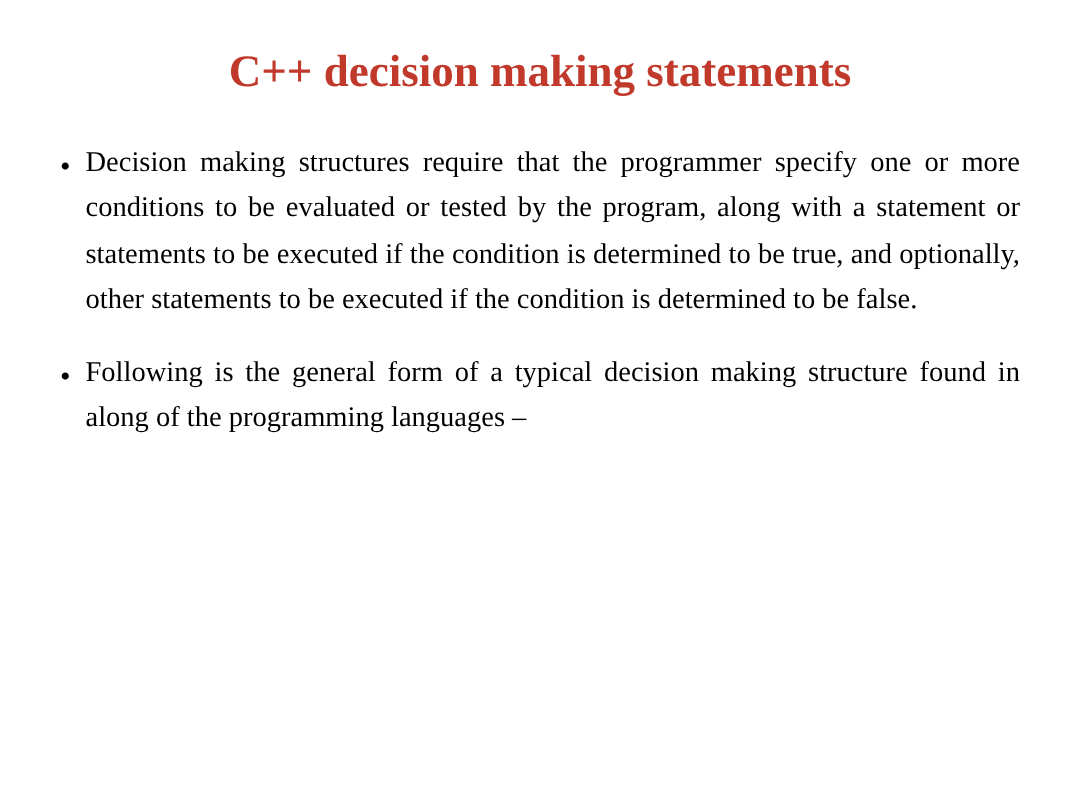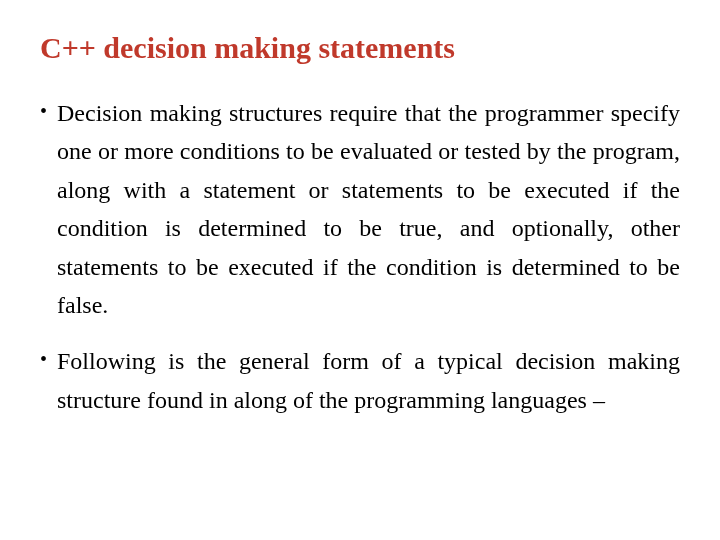--- a/index.html
+++ b/index.html
@@ -20,21 +20,21 @@
       width: 720px;
       height: 540px;
       background: #ffffff;
       padding: 30px 40px 30px 40px;
       display: flex;
       flex-direction: column;
       gap: 20px;
     }
 
     .title {
-      text-align: left;
+      text-align: center;
       color: #c0392b;
       font-size: 30px;
       font-weight: bold;
       font-family: 'Times New Roman', Times, serif;
       line-height: 1.2;
       padding-bottom: 8px;
     }
 
     .content {
       display: flex;
@@ -51,21 +51,21 @@
     }
 
     .bullet-dot {
       font-size: 20px;
       line-height: 1.5;
       flex-shrink: 0;
       margin-top: 2px;
     }
 
     .bullet-text {
-      font-size: 24px;
+      font-size: 19px;
       line-height: 1.6;
       color: #000000;
       text-align: justify;
       font-family: 'Times New Roman', Times, serif;
     }
   </style>
 </head>
 <body>
 
 <div class="slide-container">

